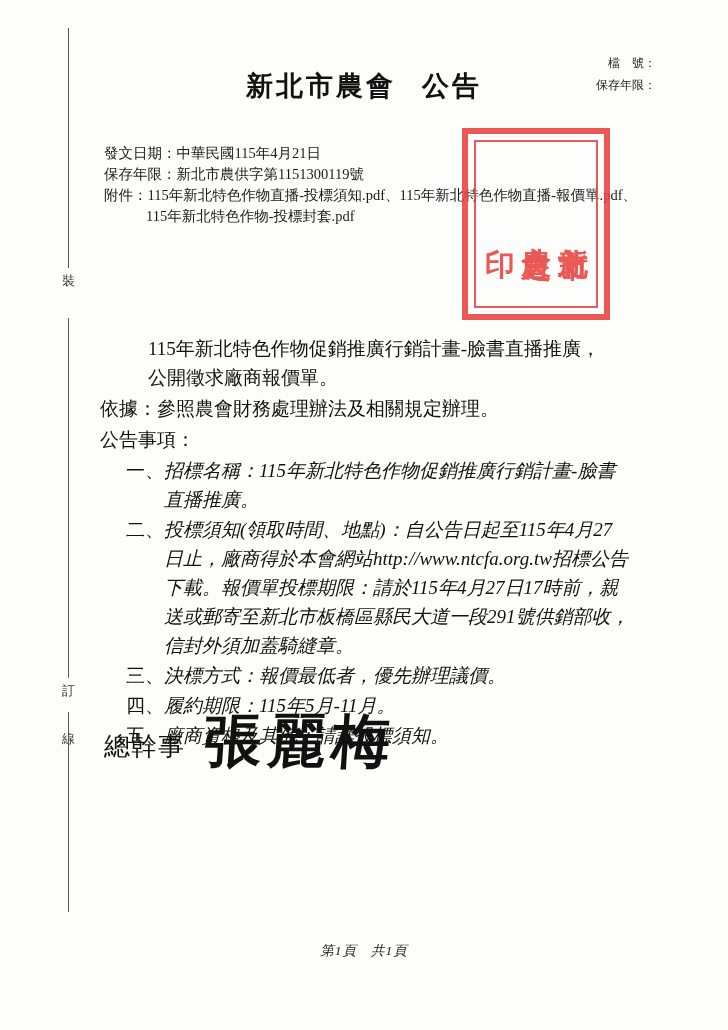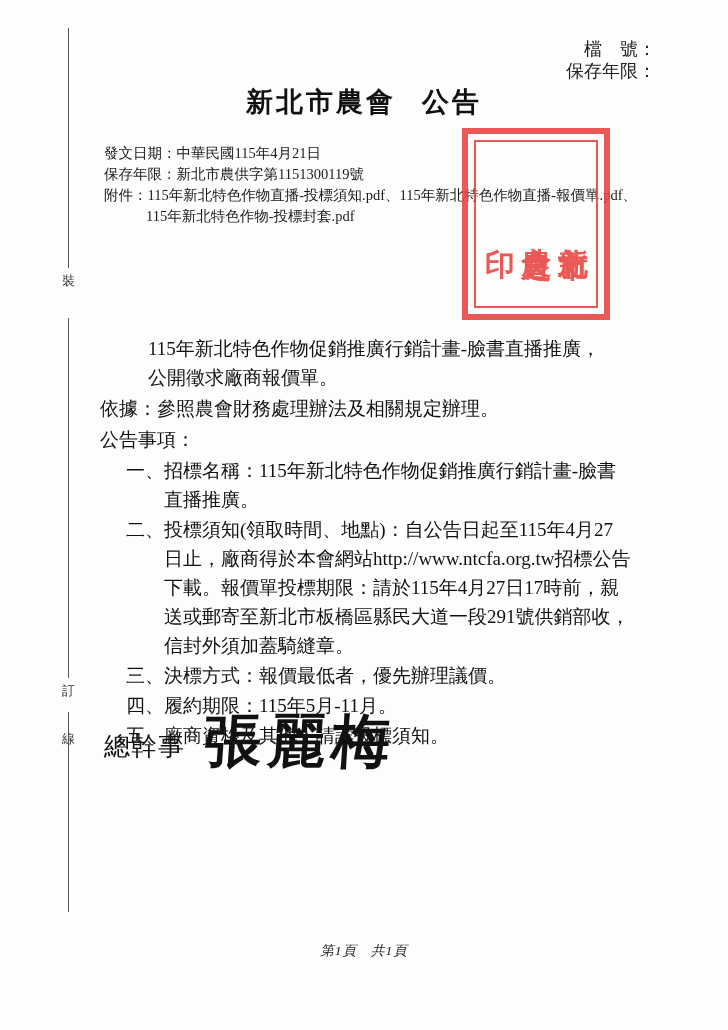--- a/index.html
+++ b/index.html
@@ -44,34 +44,34 @@
     font-family: "Liberation Serif", serif;
   }
   .fold-label.a { top: 272px; }
   .fold-label.b { top: 682px; }
   .fold-label.c { top: 730px; }
 
   
   .doc-meta {
     position: absolute;
     right: 72px;
-    top: 38px;
-    font-size: 18px;
+    top: 52px;
+    font-size: 12px;
     line-height: 22px;
     text-align: right;
     color: #222;
   }
   .doc-meta .row {
     white-space: nowrap;
   }
 
   
   .doc-title {
     position: absolute;
-    top: 84px;
+    top: 68px;
     left: 0;
     width: 100%;
     text-align: center;
     font-size: 27px;
     font-weight: bold;
     letter-spacing: 3px;
     color: #111;
   }
   .doc-title .gap { display: inline-block; width: 26px; }
 
@@ -140,21 +140,21 @@
   .b-val { flex: 1 1 auto; }
   .b-val .cont { display: block; margin-left: 48px; }
 
   .items { margin-top: 2px; }
   .item {
     display: flex;
     padding-left: 26px;
     margin-bottom: 1px;
   }
   .item-num { flex: 0 0 auto; white-space: nowrap; }
-  .item-txt { flex: 1 1 auto; }
+  .item-txt { flex: 1 1 auto; font-style: italic; }
   .item-txt .cont { display: block; }
 
   
   .sign-row {
     position: absolute;
     left: 104px;
     top: 712px;
     display: flex;
     align-items: flex-end;
     gap: 13px;

